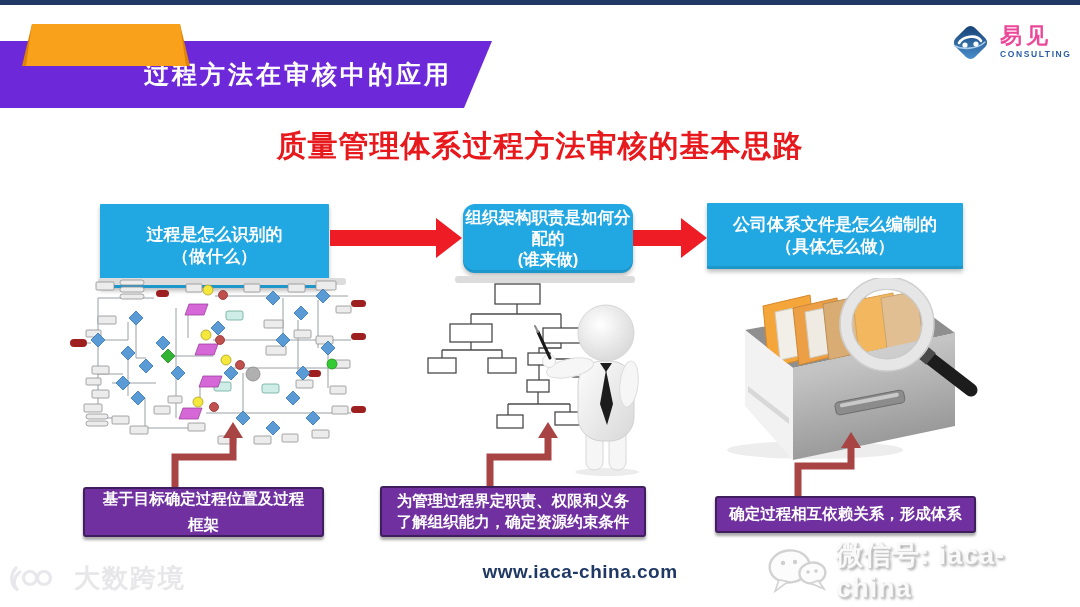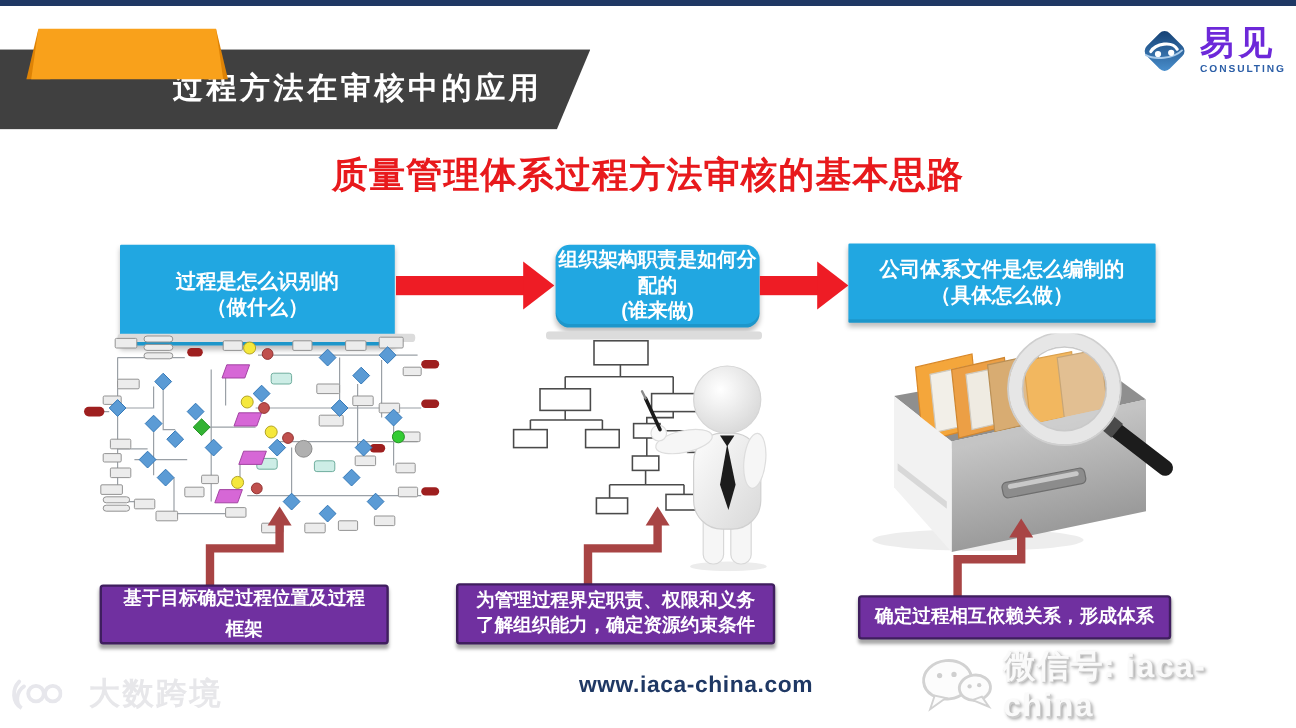--- a/index.html
+++ b/index.html
@@ -1,31 +1,31 @@
 <!DOCTYPE html>
 <html><head>
 <meta charset="utf-8">
 <style>
   html,body{margin:0;padding:0;background:#ffffff;}
   #slide{position:relative;width:1080px;height:607px;background:#ffffff;overflow:hidden;
          font-family:"Liberation Sans","DejaVu Sans",sans-serif;}
   
   .top-strip{position:absolute;left:0;top:0;width:1080px;height:5px;background:#1F3864;}
-  .banner{position:absolute;left:0;top:41px;width:492px;height:67px;background:#404040;
+  .banner{position:absolute;left:0;top:41px;width:492px;height:67px;background:#6d28d9;
           clip-path:polygon(0 0,100% 0,calc(100% - 28px) 100%,0 100%);}
   .banner-title{position:absolute;left:0;top:0;width:452px;height:67px;line-height:67px;
           text-align:right;color:#ffffff;font-size:25px;font-weight:bold;letter-spacing:3px;}
   .ribbon{position:absolute;left:20px;top:20px;}
   
   .heading{position:absolute;left:0;top:126px;width:1080px;text-align:center;
            color:#E8191C;font-size:30px;font-weight:bold;letter-spacing:1px;}
   
   .logo{position:absolute;left:946px;top:16px;width:140px;height:52px;display:flex;align-items:center;gap:6px;}
   .logo-texts{display:flex;flex-direction:column;line-height:1;}
-  .logo-brand{color:#6d28d9;font-size:28px;font-weight:bold;letter-spacing:4px;}
+  .logo-brand{color:#ec4899;font-size:22px;font-weight:bold;letter-spacing:4px;}
   .logo-sub{color:#2B5EA7;font-size:8.5px;font-weight:bold;letter-spacing:1.6px;margin-top:3px;}
   
   .step{position:absolute;background:#21A7E1;color:#ffffff;font-weight:bold;text-align:center;
         display:flex;flex-direction:column;justify-content:center;border-radius:1px;
         box-shadow:0 3px 4px rgba(0,0,0,.25), inset 0 -3px 0 rgba(0,0,0,.10);}
   .step span{display:block;line-height:1.28;}
   #step1{left:100px;top:204px;width:229px;height:84px;font-size:17px;}
   #step2{left:463px;top:204px;width:170px;height:69px;font-size:16.5px;border-radius:12px;}
   #step3{left:707px;top:203px;width:256px;height:66px;font-size:17px;text-align:center;}
   .big-arrow{position:absolute;top:216px;}

